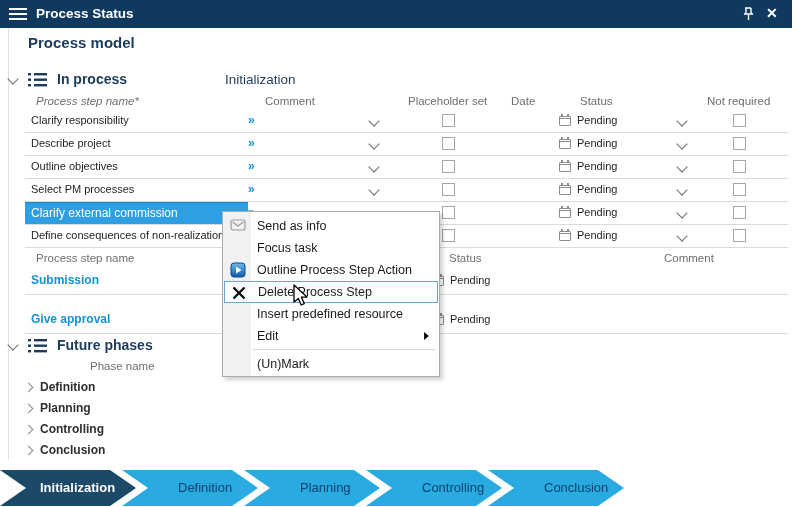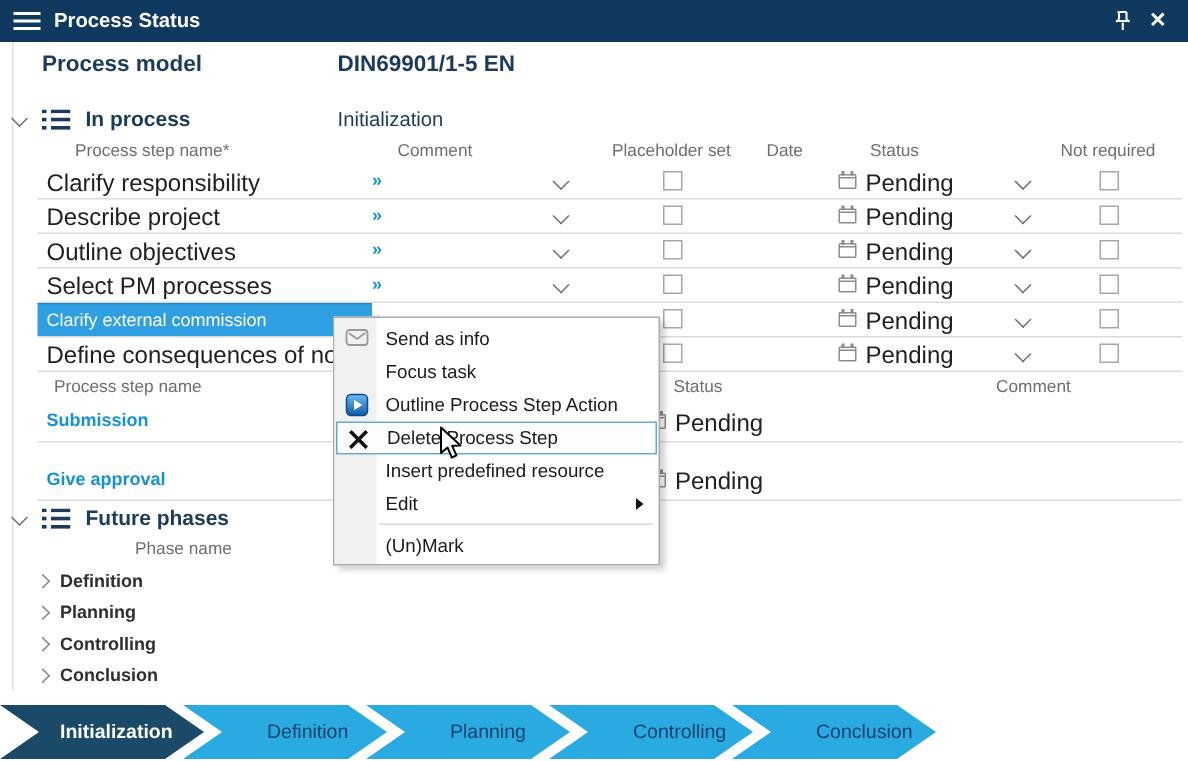--- a/index.html
+++ b/index.html
@@ -14,21 +14,21 @@
   .tb-title{position:absolute;left:36px;top:6px;color:#fff;font-size:13.5px;font-weight:600;}
   .pin-ic{position:absolute;left:741px;top:6px;width:15px;height:16px;}
   .close-ic{position:absolute;left:766px;top:5px;color:#fff;font-size:14px;font-weight:700;cursor:default;}
 
   
   .navy{color:#1B3A5C;}
   .h1{font-size:15px;font-weight:600;}
   .h2{font-size:14px;font-weight:600;}
   .h2v{font-size:13.5px;font-weight:400;}
   .colhead{color:#6E6E6E;font-size:11.5px;}
-  .celltxt{color:#1F1F1F;font-size:16px;}
+  .celltxt{color:#1F1F1F;font-size:11px;}
   .linkblue{color:#1592D2;font-weight:700;font-size:12px;}
   .boldrow{color:#2E2E2E;font-weight:700;font-size:12px;}
 
   .vline-left{position:absolute;left:8px;top:28px;height:432px;width:0;border-left:1px solid #E0E0E0;}
 
   
   .cvd{position:absolute;width:7px;height:7px;border-right:1.6px solid #6F6F6F;border-bottom:1.6px solid #6F6F6F;transform:rotate(45deg);}
   .cvr{position:absolute;width:6px;height:6px;border-right:1.6px solid #8A8A8A;border-bottom:1.6px solid #8A8A8A;transform:rotate(-45deg);}
   .cb{position:absolute;width:13px;height:13px;border:1px solid #A6A6A6;background:#fff;box-sizing:border-box;}
   .cal{position:absolute;width:12px;height:10px;border:1px solid #8C8C8C;border-radius:1px;box-sizing:border-box;}
@@ -92,38 +92,37 @@
         <path d="M4 2 h6 M5 2 v5 M10 2 v5 M3 8 h9 M5 7 l-2 1.5 M10 7 l2 1.5 M7.5 9 v5"></path>
           </g>
         </svg>
     </span>
     <span class="close-ic">✕</span>
   </div>
 
   <div class="vline-left"></div>
 
   <span class="abs navy h1" style="left:28px;top:34px;">Process model</span>
-  <span class="abs navy h1" style="left:225px;top:34px;">DIN69901/1-5 EN</span>
 
   <span class="cvd" style="left:9px;top:75px;"></span>
   <span class="licon" style="left:28px;top:73px;">
     <svg width="19" height="14" viewBox="0 0 19 14" fill="#1B3A5C">
       <rect x="0" y="0" width="3" height="2.4"></rect>
         <rect x="6" y="0" width="13" height="2.4"></rect>
       <rect x="0" y="5.5" width="3" height="2.4"></rect>
         <rect x="6" y="5.5" width="13" height="2.4"></rect>
       <rect x="0" y="11" width="3" height="2.4"></rect>
         <rect x="6" y="11" width="13" height="2.4"></rect>
       </svg>
   </span>
   <span class="abs navy h2" style="left:57px;top:71px;">In process</span>
   <span class="abs navy h2v" style="left:225px;top:72px;">Initialization</span>
 
   <div class="abs" style="top:95px;left:0;width:100%;height:16px;">
-    <span class="abs colhead" style="left:50px;">Process step name*</span>
+    <span class="abs colhead" style="left:36px;font-style:italic;">Process step name*</span>
     <span class="abs colhead" style="left:265px;">Comment</span>
     <span class="abs colhead" style="left:408px;">Placeholder set</span>
     <span class="abs colhead" style="left:511px;">Date</span>
     <span class="abs colhead" style="left:580px;">Status</span>
     <span class="abs colhead" style="left:707px;">Not required</span>
   </div>
 
   <div class="row" style="top:110px;">
     <span class="nm celltxt">Clarify responsibility</span>
     <span class="res linkblue">»</span>

